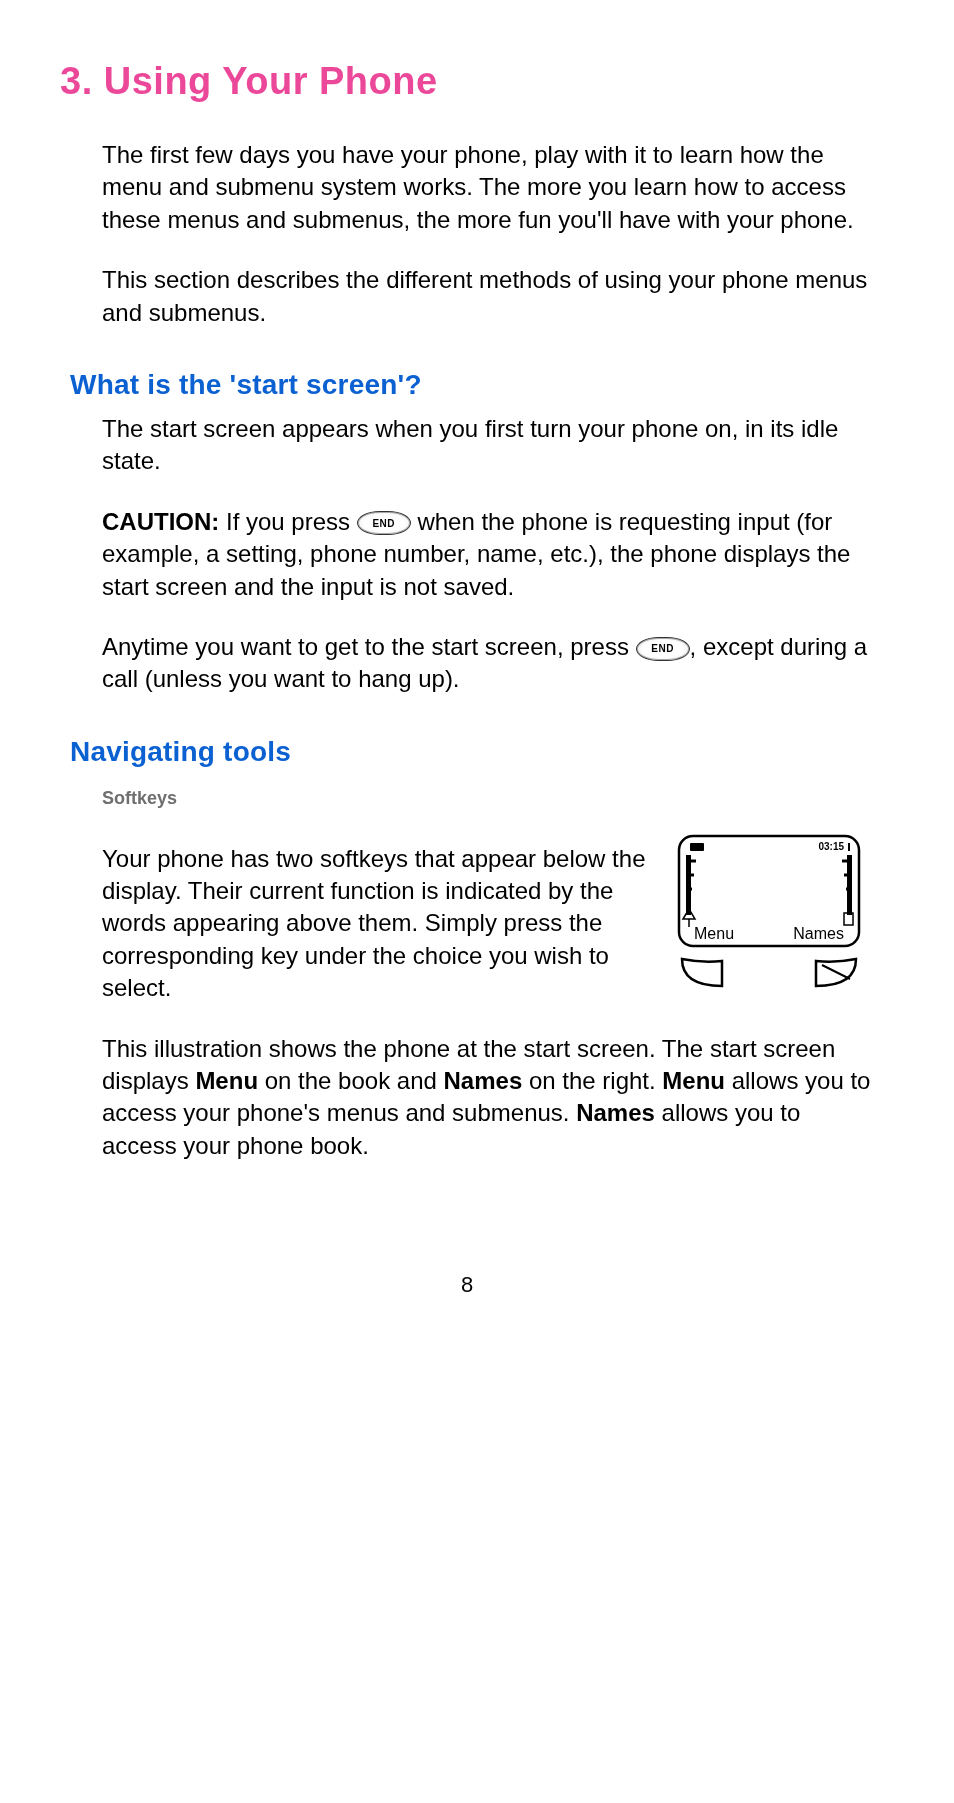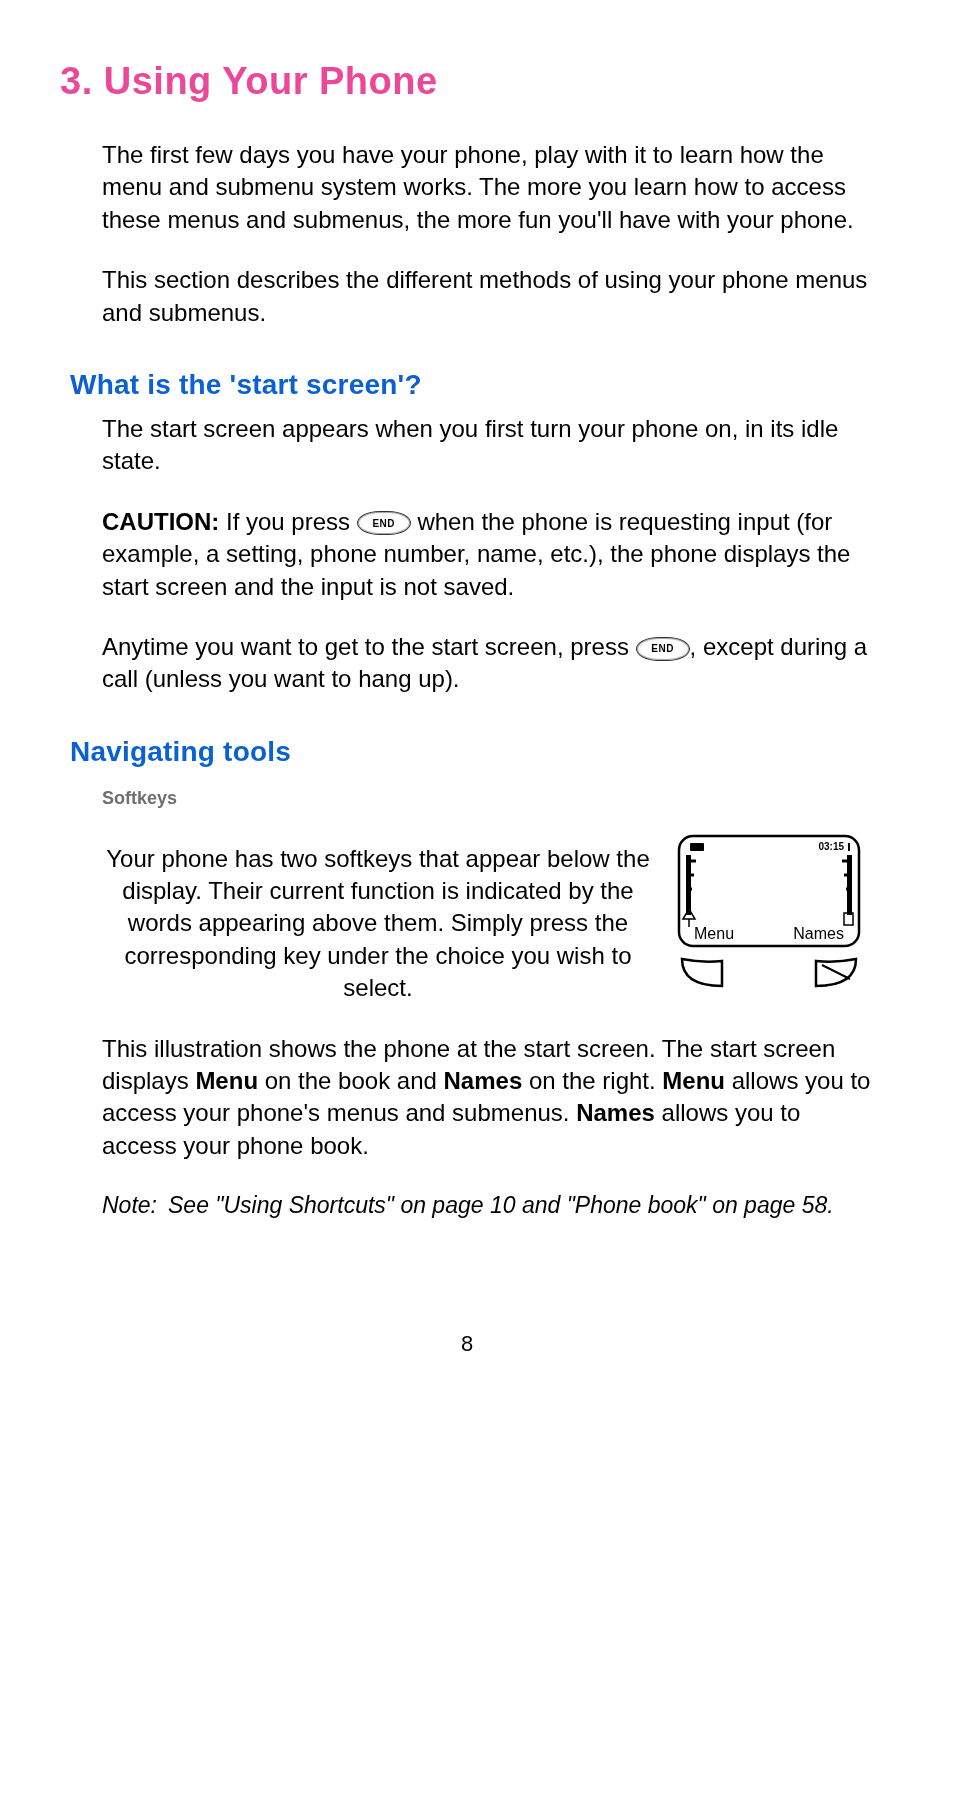--- a/index.html
+++ b/index.html
@@ -42,21 +42,20 @@
     font-size: 18px;
     margin: 20px 0 22px 42px;
   }
   .softkey-row {
     display: flex;
     align-items: flex-start;
     gap: 20px;
   }
   .softkey-text {
     flex: 1;
-    text-align: center;
   }
   .phone-illu {
     flex: 0 0 200px;
   }
   .end-key {
     display: inline-flex;
     align-items: center;
     justify-content: center;
     border: 1.5px solid #333;
     border-radius: 50% / 60%;
@@ -161,20 +160,16 @@
           <path d="M 182 128 Q 182 155 142 155 L 142 130 Q 162 132 182 128 Z" fill="#fff" stroke="#000" stroke-width="2.5"></path>
           <line x1="148" y1="134" x2="176" y2="148" stroke="#000" stroke-width="2"></line>
         </svg>
       </div>
     </div>
 
     <p class="body">
       <span>This illustration shows the phone at the start screen. The start screen displays </span><span class="bold">Menu</span><span> on the book and </span><span class="bold">Names</span><span> on the right. </span><span class="bold">Menu</span><span> allows you to access your phone's menus and submenus. </span><span class="bold">Names</span><span> allows you to access your phone book.</span>
     </p>
 
-    <div class="note">
-      <div class="note-label">Note:</div>
-      <div class="note-body">See "Using Shortcuts" on page 10 and "Phone book" on page 58.</div>
-    </div>
   </div>
 
   <div class="page-num">8</div>
 </div>
 
 </body></html>

